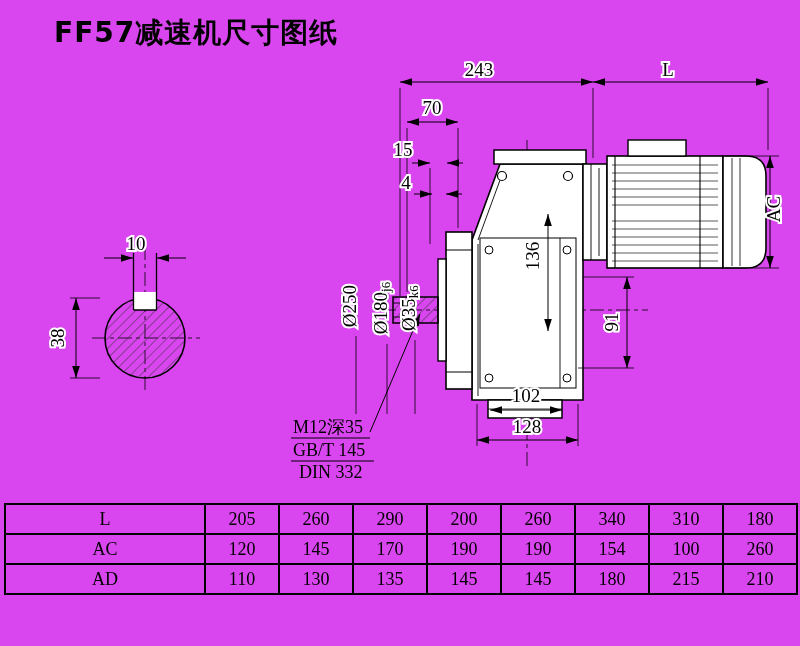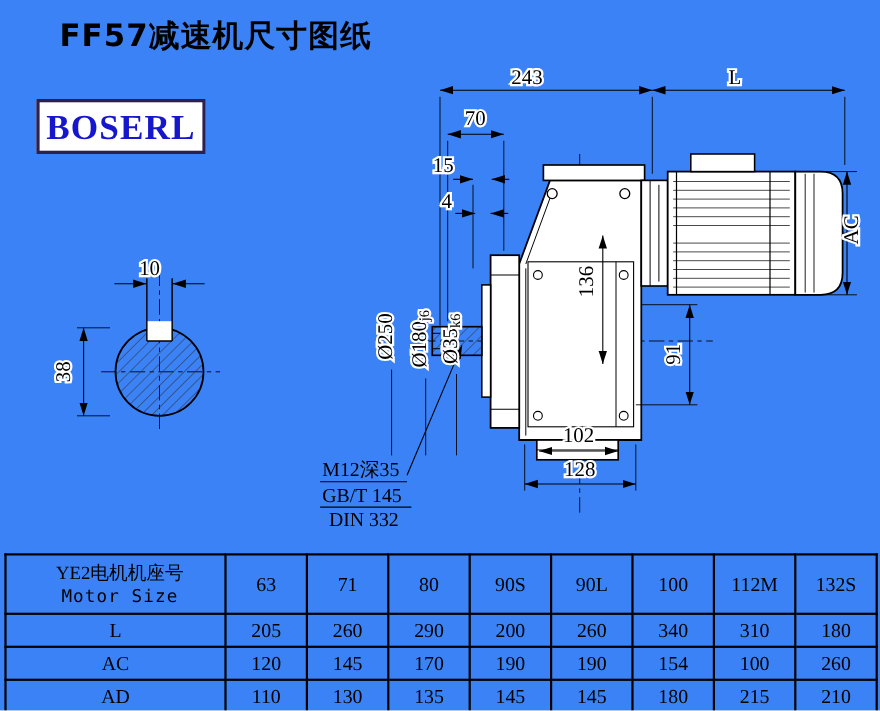--- a/index.html
+++ b/index.html
@@ -1,17 +1,17 @@
 <!DOCTYPE html>
 <html><head>
 <meta charset="utf-8">
 <style>
   html,body { margin:0; padding:0; background:#fff; }
   .canvas {
-    position:relative; width:800px; height:646px; background:#3b82f6; overflow:hidden;
+    position:relative; width:800px; height:646px; background:#d946ef; overflow:hidden;
     font-family:"Liberation Serif", serif; color:#000;
   }
   .title {
     position:absolute; left:54px; top:14px;
     font-family:"DejaVu Sans", sans-serif; font-weight:bold;
     font-size:28px; letter-spacing:1px; color:#000; white-space:nowrap;
   }
   .logo {
     position:absolute; left:33px; top:90px; width:148px; height:44px;
     border:3px solid #2a2150; background:#fff;
@@ -44,23 +44,20 @@
   th.motor-label div { padding-left:8px; line-height:1.25; font-size:17px; }
   th.motor-label .en { font-family:"DejaVu Sans Mono", monospace; font-size:16px; letter-spacing:1px; }
 </style>
 </head>
 <body>
 
 <div class="canvas">
 
   <div class="title">FF57减速机尺寸图纸</div>
 
-  <div class="logo">
-    <span>BOSERL</span>
-  </div>
 
   <svg class="drawing" width="800" height="500" viewBox="0 0 800 500">
     <defs>
       <marker id="arr" markerUnits="userSpaceOnUse" markerWidth="13" markerHeight="10" refX="12" refY="5" orient="auto-start-reverse">
         <path d="M0,1.2 L12,5 L0,8.8 Z" fill="#000"></path>
       </marker>
       <pattern id="hatch" width="7" height="7" patternUnits="userSpaceOnUse" patternTransform="rotate(45)">
         <line x1="0" y1="0" x2="0" y2="7" stroke="#333" stroke-width="1"></line>
       </pattern>
     </defs>
@@ -179,34 +176,20 @@
       <col style="width:74px">
         <col style="width:74px">
         <col style="width:74px">
         <col style="width:74px">
       <col style="width:74px">
         <col style="width:74px">
         <col style="width:74px">
         <col style="width:74px">
     </colgroup>
     <tbody>
-        <tr class="hdr">
-      <th class="motor-label">
-        <div class="cn">YE2电机机座号</div>
-        <div class="en">Motor Size</div>
-      </th>
-      <td>63</td>
-      <td>71</td>
-      <td>80</td>
-      <td>90S</td>
-      <td>90L</td>
-      <td>100</td>
-      <td>112M</td>
-      <td>132S</td>
-    </tr>
     <tr class="row">
       <td>L</td>
       <td>205</td>
       <td>260</td>
       <td>290</td>
       <td>200</td>
       <td>260</td>
       <td>340</td>
       <td>310</td>
       <td>180</td>

